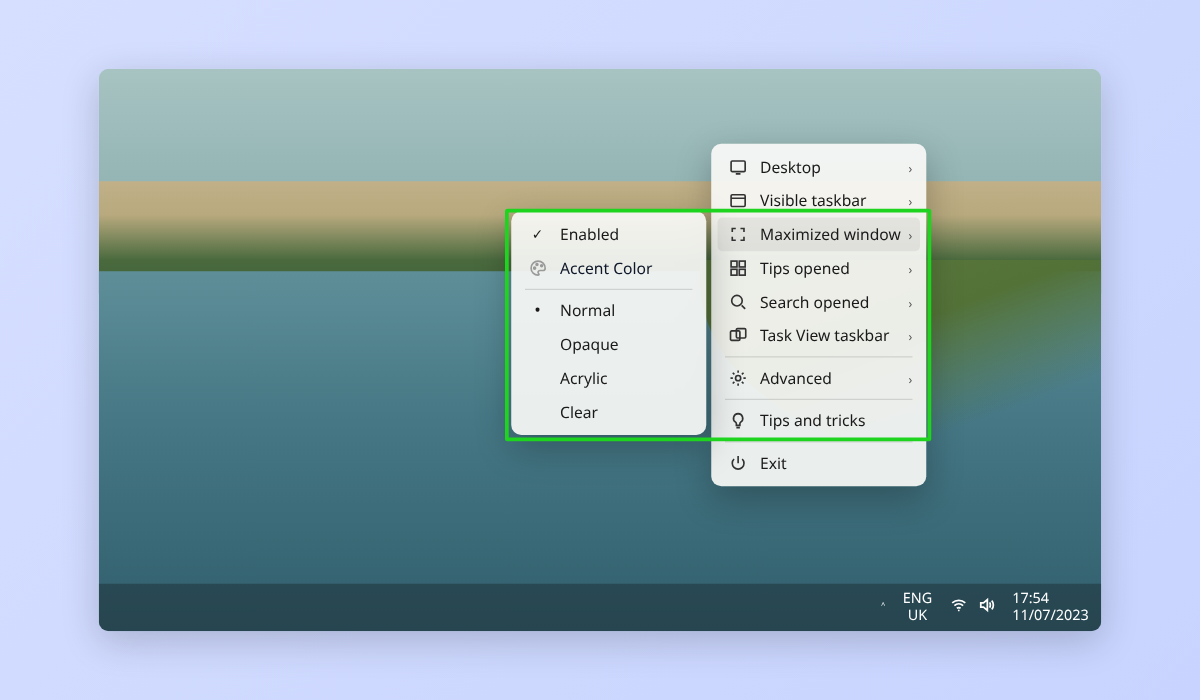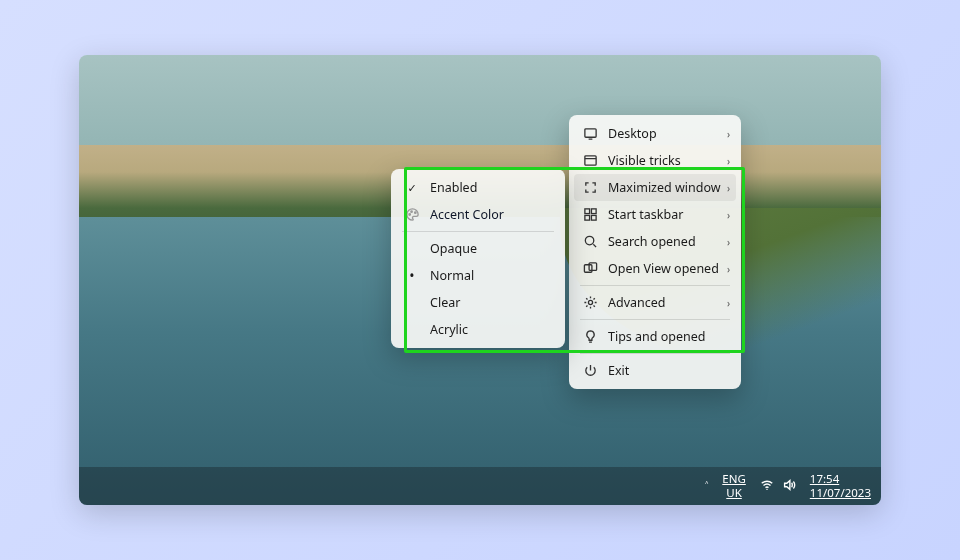--- a/index.html
+++ b/index.html
@@ -27,35 +27,35 @@
   .shore { position: absolute; right:0; width:40%; top:34%; height:36%;
     background: linear-gradient(160deg, #5e7b40 0%, #537238 40%, transparent 75%);
     border-bottom-left-radius: 70% 90%; }
   .taskbar {
     position: absolute; left:0; right:0; bottom:0; height:38px;
     background: rgba(20,30,34,.38);
     display: flex; justify-content: flex-end; align-items: center;
     padding: 0 10px; color: #fff; font-size: 11.5px; gap: 14px;
   }
   .tray { display: flex; align-items: center; gap: 14px; }
-  .tray .col { text-align: center; line-height: 1.2; text-decoration: underline; }
+  .tray .col { text-align: center; line-height: 1.2; }
   .tray .col-right { text-align: left; }
   .tray svg { width:14px; height:14px; stroke:#fff; fill:none; stroke-width:1.6; }
   .tray .icons { display:flex; gap:8px; align-items:center; }
 
   .menu {
     position: absolute;
     background: rgba(248,248,246,.92);
     border-radius: 8px;
     box-shadow: 0 10px 28px rgba(0,0,0,.25);
     padding: 5px;
     font-size: 12.5px; color: #1a1a1a;
   }
   .menu.main { top: 60px; right: 140px; width: 172px; }
-  .menu.sub  { top: 114px; right: 316px; width: 174px; }
+  .menu.sub  { top: 114px; right: 316px; width: 156px; }
   .item {
     display: flex; align-items: center; gap: 10px;
     padding: 5px 8px; border-radius: 4px;
     position: relative;
   }
   .item.highlight { background: rgba(0,0,0,.06); }
   .item.disabled { color: #0f172a; }
   .item .ic { width: 16px; height:16px; display:flex; align-items:center; justify-content:center; flex-shrink:0; }
   .item .ic svg { width:15px; height:15px; stroke:#333; fill:none; stroke-width:1.4; }
   .item.disabled .ic svg { stroke:#9a9a9a; }
@@ -92,83 +92,83 @@
       <span>Desktop</span>
       <span class="chev">›</span>
     </div>
     <div class="item">
       <span class="ic">
           <svg viewBox="0 0 16 16">
             <rect x="2" y="3" width="12" height="10" rx="1"></rect>
             <path d="M2 6h12"></path>
           </svg>
         </span>
-      <span>Visible tricks</span>
+      <span>Visible taskbar</span>
       <span class="chev">›</span>
     </div>
     <div class="item highlight">
       <span class="ic">
           <svg viewBox="0 0 16 16">
             <path d="M3 6V3h3M13 10v3h-3M10 3h3v3M6 13H3v-3"></path>
           </svg>
         </span>
       <span>Maximized window</span>
       <span class="chev">›</span>
     </div>
     <div class="item">
       <span class="ic">
           <svg viewBox="0 0 16 16">
             <rect x="2" y="2" width="5" height="5"></rect>
             <rect x="9" y="2" width="5" height="5"></rect>
             <rect x="2" y="9" width="5" height="5"></rect>
             <rect x="9" y="9" width="5" height="5"></rect>
           </svg>
         </span>
-      <span>Start taskbar</span>
+      <span>Tips opened</span>
       <span class="chev">›</span>
     </div>
     <div class="item">
       <span class="ic">
           <svg viewBox="0 0 16 16">
             <circle cx="7" cy="7" r="4.5"></circle>
             <path d="M11 11l3 3"></path>
           </svg>
         </span>
       <span>Search opened</span>
       <span class="chev">›</span>
     </div>
     <div class="item">
       <span class="ic">
           <svg viewBox="0 0 16 16">
             <rect x="1.5" y="4" width="8" height="8" rx="1"></rect>
             <rect x="6.5" y="2" width="8" height="8" rx="1"></rect>
           </svg>
         </span>
-      <span>Open View opened</span>
+      <span>Task View taskbar</span>
       <span class="chev">›</span>
     </div>
     <div class="sep"></div>
     <div class="item">
       <span class="ic">
           <svg viewBox="0 0 16 16">
             <circle cx="8" cy="8" r="2.2"></circle>
             <path d="M8 1.5v2M8 12.5v2M1.5 8h2M12.5 8h2M3.4 3.4l1.4 1.4M11.2 11.2l1.4 1.4M12.6 3.4l-1.4 1.4M4.8 11.2l-1.4 1.4"></path>
           </svg>
         </span>
       <span>Advanced</span>
       <span class="chev">›</span>
     </div>
     <div class="sep"></div>
     <div class="item">
       <span class="ic">
           <svg viewBox="0 0 16 16">
             <path d="M8 2a4 4 0 0 0-2.2 7.3c.4.3.7.8.7 1.3V12h3v-1.4c0-.5.3-1 .7-1.3A4 4 0 0 0 8 2zM6.5 14h3"></path>
           </svg>
         </span>
-      <span>Tips and opened</span>
+      <span>Tips and tricks</span>
     </div>
     <div class="sep"></div>
     <div class="item">
       <span class="ic">
           <svg viewBox="0 0 16 16">
             <path d="M8 2v6M4.5 4.5a5 5 0 1 0 7 0"></path>
           </svg>
         </span>
       <span>Exit</span>
     </div>
@@ -185,34 +185,34 @@
             <path d="M8 2a6 6 0 0 0 0 12c1 0 1-1 .3-1.6C7.5 11.8 8 10 9.5 10H12a2 2 0 0 0 2-2 6 6 0 0 0-6-6z"></path>
             <circle cx="5" cy="8" r=".8"></circle>
             <circle cx="7" cy="5" r=".8"></circle>
             <circle cx="11" cy="6" r=".8"></circle>
           </svg>
         </span>
       <span>Accent Color</span>
     </div>
     <div class="sep"></div>
     <div class="item">
+      <span class="ic dot"></span>
+      <span>Normal</span>
+    </div>
+    <div class="item">
       <span class="ic"></span>
       <span>Opaque</span>
     </div>
     <div class="item">
-      <span class="ic dot"></span>
-      <span>Normal</span>
+      <span class="ic"></span>
+      <span>Acrylic</span>
     </div>
     <div class="item">
       <span class="ic"></span>
       <span>Clear</span>
-    </div>
-    <div class="item">
-      <span class="ic"></span>
-      <span>Acrylic</span>
     </div>
   </div>
 
   <div class="green-box"></div>
 
   <div class="taskbar">
     <div class="tray">
       <span style="font-size:12px;">˄</span>
       <div class="col">
         <div>ENG</div>

